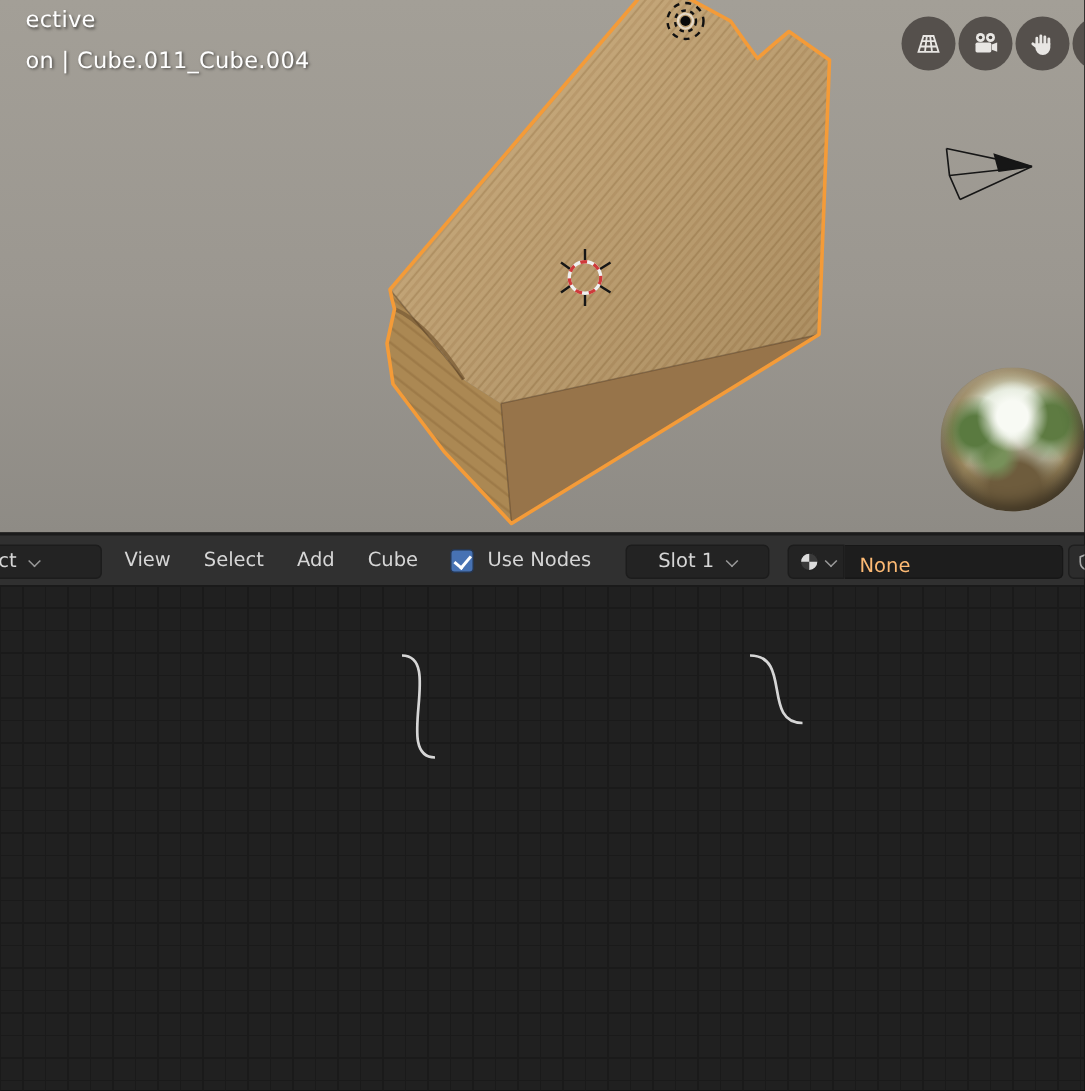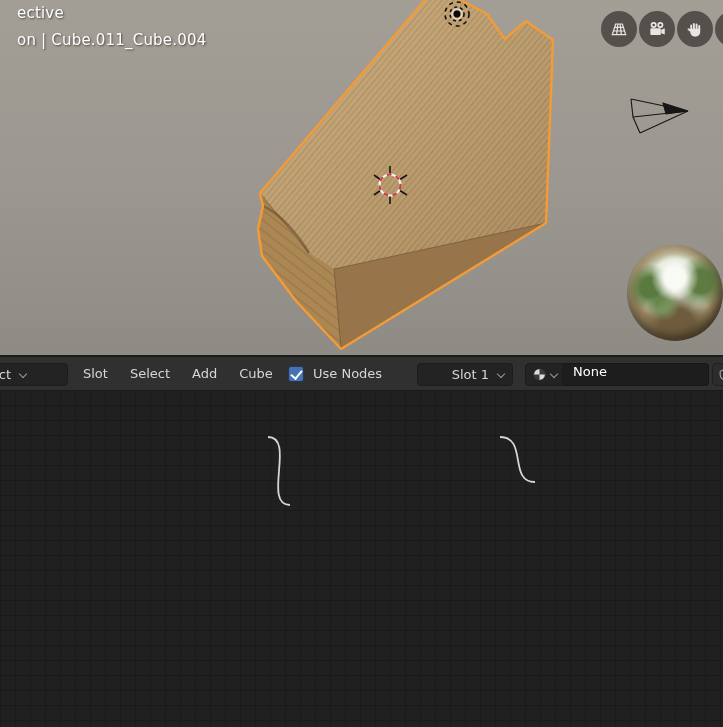--- a/index.html
+++ b/index.html
@@ -30,31 +30,31 @@
     box-shadow:inset -3px -5px 10px rgba(0,0,0,.45), inset 2px 3px 6px rgba(255,255,255,.25);}
 
   
   #ed-header{position:absolute;left:0;top:355px;width:723px;height:35px;background:#303030;
     border-top:2px solid #1b1b1b;display:flex;align-items:center;font-size:13px;color:#d6d6d6;}
   .h-drop{height:23px;background:#232323;border:1px solid #1c1c1c;border-radius:4px;
     display:flex;align-items:center;padding:0 8px;gap:8px;}
   #h-shader-type{position:absolute;left:-30px;width:98px;top:6px;}
   .menu-item{padding:0 11px;cursor:default;}
   #h-menus{position:absolute;left:72px;display:flex;}
-  #h-usenodes{position:absolute;left:288px;display:flex;align-items:center;gap:9px;}
+  #h-usenodes{position:absolute;left:300px;display:flex;align-items:center;gap:9px;}
   #h-checkbox{width:16px;height:16px;border-radius:3px;background:var(--c-accent,#4772b3);
     border:1px solid #26364f;position:relative;}
   #h-checkbox::after{content:"";position:absolute;left:4px;top:1px;width:5px;height:9px;
     border:solid #fff;border-width:0 2px 2px 0;transform:rotate(40deg);}
-  #h-slot{position:absolute;left:417px;top:6px;width:96px;justify-content:flex-end;}
+  #h-slot{position:absolute;left:417px;top:6px;width:96px;justify-content:center;}
   #h-matgroup{position:absolute;left:525px;top:6px;display:flex;}
   #h-matball{height:23px;width:38px;background:#232323;border:1px solid #1c1c1c;
     border-radius:4px 0 0 4px;display:flex;align-items:center;justify-content:center;gap:3px;}
   #h-none{height:23px;width:146px;background:#1d1d1d;border:1px solid #171717;border-left:none;
-    border-radius:0 4px 4px 0;display:flex;align-items:flex-start;padding:0 10px;color:#ffffff;}
+    border-radius:0 4px 4px 0;display:flex;align-items:flex-end;padding:0 10px;color:#fdba74;}
   #h-shield-part{position:absolute;left:712px;top:6px;width:26px;height:23px;background:#2c2c2c;
     border:1px solid #1f1f1f;border-radius:4px;display:flex;align-items:center;padding-left:5px;}
 
   
   .chev{width:7px;height:7px;flex:0 0 auto;position:relative;}
   .chev::after{content:"";position:absolute;left:1px;top:0;width:5px;height:5px;
     border:solid #9a9a9a;border-width:0 1.5px 1.5px 0;transform:rotate(45deg);}
 
   
   #node-editor{position:absolute;left:0;top:390px;width:723px;height:337px;background:#202020;
@@ -161,21 +161,21 @@
 
     <div id="hdri-sphere"></div>
   </div>
 
   <div id="ed-header">
     <div class="h-drop" id="h-shader-type">
       <span>bject</span>
       <span class="chev"></span>
     </div>
     <div id="h-menus">
-      <span class="menu-item">Slot</span>
+      <span class="menu-item">View</span>
       <span class="menu-item">Select</span>
       <span class="menu-item">Add</span>
       <span class="menu-item">Cube</span>
     </div>
     <div id="h-usenodes">
       <span id="h-checkbox"></span>
       <span>Use Nodes</span>
     </div>
     <div class="h-drop" id="h-slot">
       <span>Slot 1</span>

